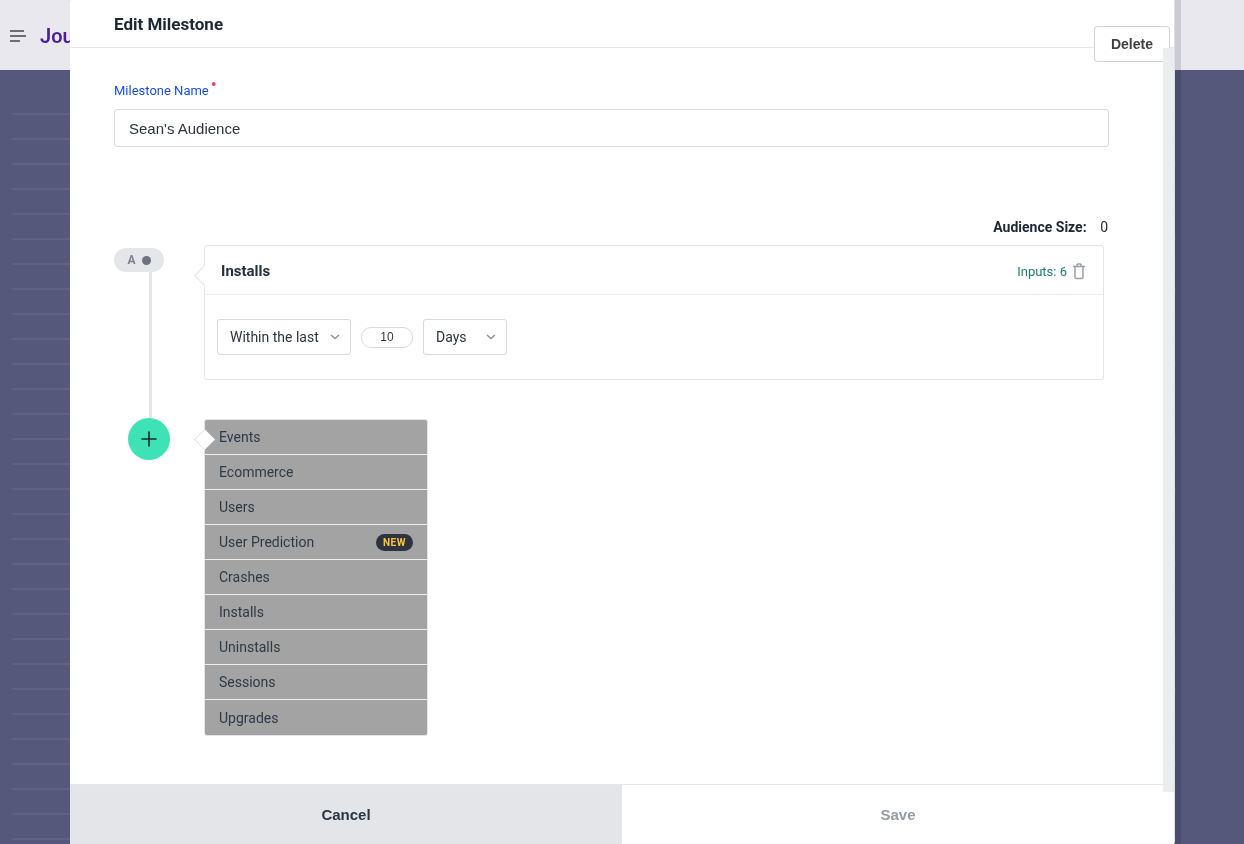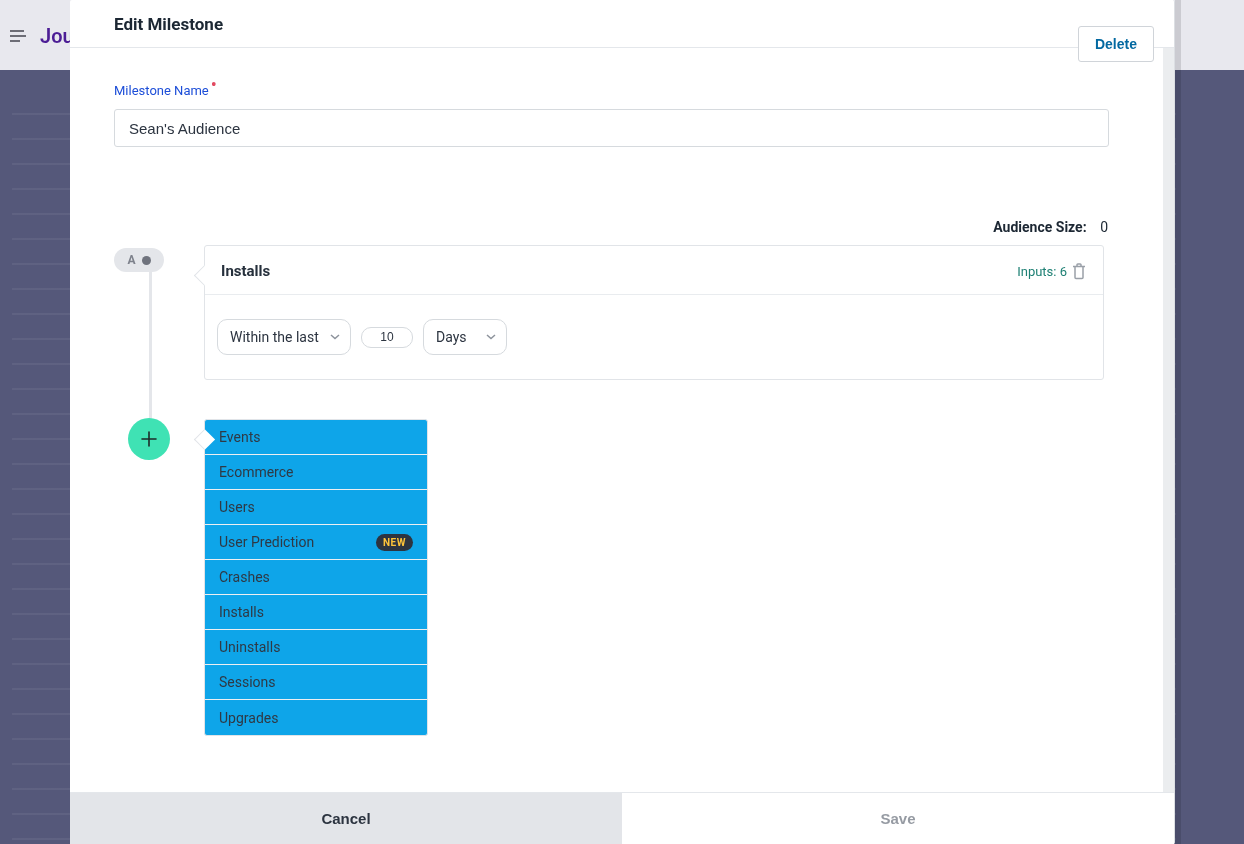--- a/index.html
+++ b/index.html
@@ -29,27 +29,27 @@
   }
 
   
   .modal {
     position:absolute; left:70px; right:69px; top:0; bottom:0;
     background:#fff; display:flex; flex-direction:column;
     border-radius:2px;
     border-right:1px solid #dcdfe3;
   }
   .modal-header {
-    height:48px; padding:0 20px 0 44px; display:flex; align-items:center; justify-content:space-between;
+    height:48px; padding:0 4px 0 44px; display:flex; align-items:center; justify-content:space-between;
     border-bottom:1px solid #e4e7eb;
   }
   .modal-title { font-size:17px; font-weight:700; color:#1c2733; }
   .btn-delete {
     height:36px; padding:0 16px; border:1px solid #d0d4d9; background:#fff; border-radius:3px;
-    font-size:14px; font-weight:700; color:#0369a1; cursor:pointer;margin-top:40px;
+    font-size:14px; font-weight:700; color:#404040; cursor:pointer;margin-top:40px;
   }
 
   .modal-body {
     flex:1; padding:30px 44px 20px 44px; overflow:auto; position:relative;
   }
   .field-label { font-size:13px; color:#1d4ed8; display:inline-block; position:relative; }
   .req-dot { color:#e24a61; font-size:18px; position:relative; top:-4px; left:2px;}
   .text-input {
     width:995px; max-width:100%; height:38px; margin-top:10px;
     border:1px solid #d6dade; border-radius:3px; padding:0 14px;
@@ -89,58 +89,58 @@
     border-bottom:1px solid #e9ecef;
   }
   .card-title { font-size:15px; font-weight:700; color:#26303c; }
   .card-right { display:flex; align-items:center; gap:4px; }
   .inputs-link { font-size:13px; color:#1e8074; cursor:pointer; }
   .trash-icon { width:16px; height:18px; cursor:pointer; position:relative; }
   .trash-icon svg { display:block; }
 
   .card-body { padding:24px 16px 24px 12px; display:flex; gap:10px; align-items:center; }
   .select {
-    height:36px; border:1px solid #d6dade; border-radius:10px; background:#fff;
+    height:36px; border:1px solid #d6dade; border-radius:3px; background:#fff;
     padding:0 32px 0 12px; font-size:14px; color:#2c3440; position:relative; cursor:pointer;
     display:flex; align-items:center; white-space:nowrap;
   }
   .select .chev { position:absolute; right:10px; top:50%; transform:translateY(-50%); }
   .chev svg { display:block; }
   .num-input {
     width:52px; height:21px; border:1px solid #d6dade; border-radius:10px; text-align:center;
     font-size:12px; color:#2c3440;
   }
 
   .plus-node {
     position:absolute; left:14px; top:173px; width:42px; height:42px; border-radius:50%;
     background:#3fe2b4; display:flex; align-items:center; justify-content:center; z-index:2; cursor:pointer;
   }
   .plus-node svg { display:block; }
 
   .menu {
     position:absolute; left:90px; top:174px; width:224px; border:1px solid #e1e4e8; border-radius:3px;
-    background:#0ea5e9;
+    background:#a3a3a3;
   }
   .menu::before {
     content:""; position:absolute; left:-8px; top:12px; width:14px; height:14px;
     background:#fff; border-left:1px solid #e1e4e8; border-bottom:1px solid #e1e4e8;
     transform:rotate(45deg);
   }
   .menu-item {
     height:35px; padding:0 14px; display:flex; align-items:center; justify-content:space-between;
     font-size:14px; color:#2f3945; cursor:pointer; border-bottom:1px solid #eceff2;
   }
   .menu-item:last-child { border-bottom:none; }
   .badge-new {
     background:#2d3440; color:#fec43a; font-size:10px; font-weight:700; letter-spacing:0.5px;
     padding:3px 7px; border-radius:10px;
   }
 
   .modal-footer {
-    height:52px; display:flex; border-top:1px solid #e4e7eb;
+    height:60px; display:flex; border-top:1px solid #e4e7eb;
   }
   .footer-btn {
     flex:1; display:flex; align-items:center; justify-content:center;
     font-size:15px; font-weight:700; cursor:pointer; border:none;
   }
   .footer-cancel { background:#e3e5e9; color:#2c3440; }
   .footer-save { background:#fff; color:#969ba3; }
 
   
   .modal-scroll {

